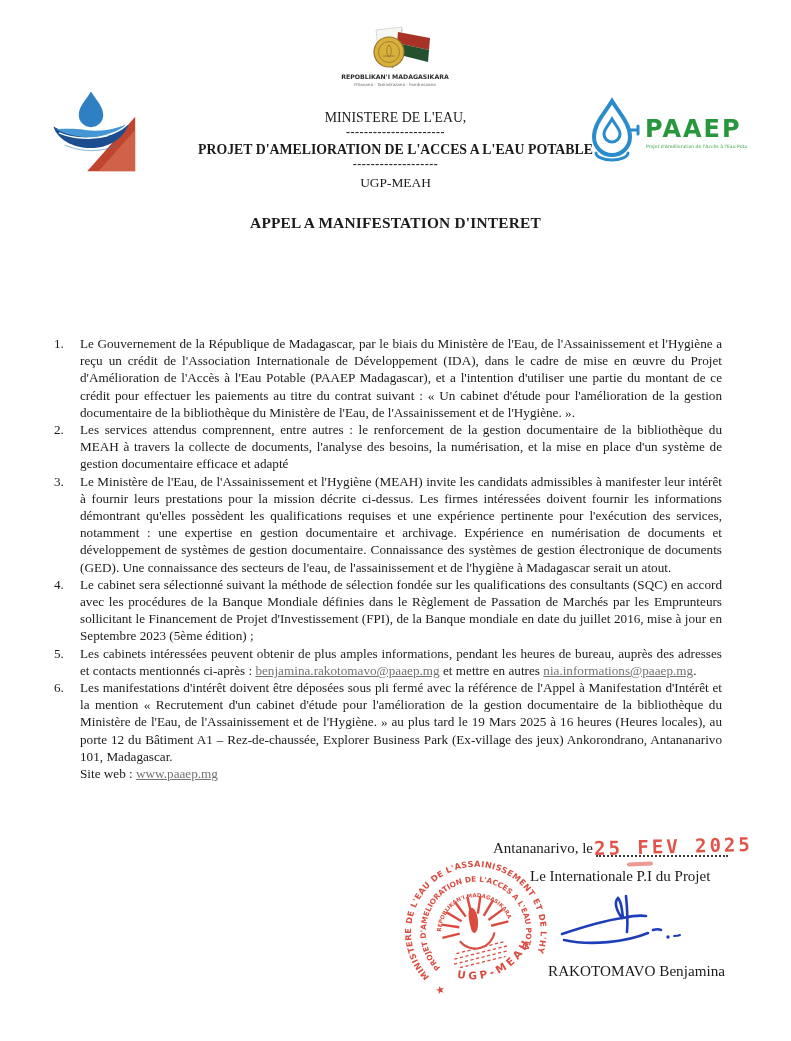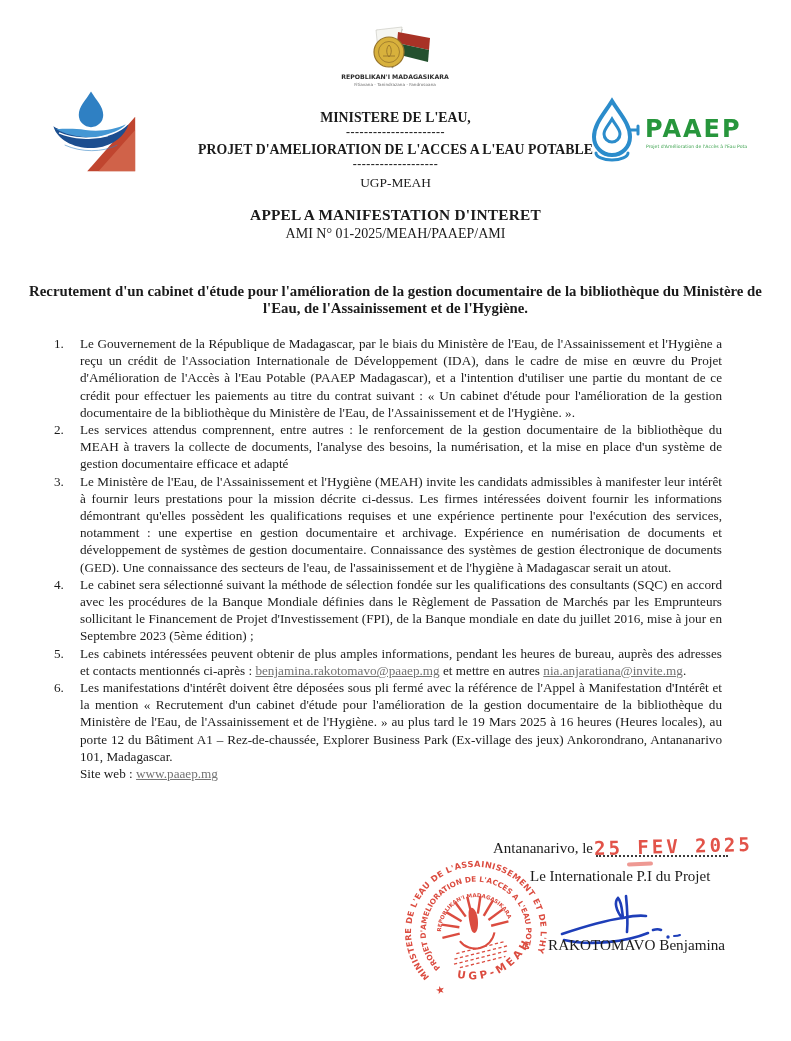--- a/index.html
+++ b/index.html
@@ -4,25 +4,25 @@
 <style>
   html,body{margin:0;padding:0;background:#9a9a9a;}
   .page{position:relative;width:791px;height:1041px;margin:0 auto;background:#ffffff;
         font-family:"Liberation Serif",serif;color:#1b1b1b;overflow:hidden;}
 
   
   .coat{position:absolute;left:336px;top:26px;width:120px;height:64px;}
   .ministry-logo{position:absolute;left:44px;top:86px;width:94px;height:88px;}
   .paaep-logo{position:absolute;left:583px;top:97px;width:164px;height:68px;}
   .hdr{position:absolute;top:109px;left:0;right:0;text-align:center;}
-  .hdr .h-bold{font-weight:bold;font-size:13.8px;line-height:17px;}
+  .hdr .h-bold{font-weight:normal;font-size:13.8px;line-height:17px;}
   .hdr .sep{font-weight:bold;font-size:12px;line-height:13px;letter-spacing:.5px;color:#222;}
   .hdr .proj{font-weight:bold;font-size:13.8px;line-height:17px;max-width:440px;margin:2px auto 0;}
   .hdr .unit{font-size:13.4px;margin-top:4px;}
-  .hdr .call-title{font-weight:bold;font-size:15.4px;margin-top:15px;letter-spacing:.2px;}
+  .hdr .call-title{font-weight:bold;font-size:15.4px;margin-top:23px;letter-spacing:.2px;}
   .hdr .call-ref{font-size:14px;margin-top:2px;}
 
   
   .doc-title{position:absolute;top:283px;left:28px;right:28px;text-align:center;
              font-weight:bold;font-size:14.8px;line-height:17px;}
   .body-list{position:absolute;top:335px;left:54px;width:668px;font-size:13.2px;line-height:17.2px;}
   .item{display:flex;}
   .item .num{flex:none;width:26px;}
   .item .txt{flex:1;text-align:justify;}
   .bold{font-weight:normal;margin-top:24px;}
@@ -31,21 +31,21 @@
   
   .place-line{position:absolute;left:493px;top:840px;font-size:15px;}
   .dotted-line{position:absolute;left:596px;top:855px;width:132px;border-bottom:2px dotted #3a3a3a;}
   .date-stamp{position:absolute;left:594px;top:835px;font-family:"DejaVu Sans Mono",monospace;
               font-weight:bold;font-size:19px;letter-spacing:3px;color:#e0453a;
               transform:rotate(-1.5deg);opacity:.92;}
   .stamp-smudge{position:absolute;left:627px;top:862px;width:26px;height:4px;background:#e0453a;
                 opacity:.55;border-radius:2px;transform:rotate(-2deg);}
   .coord-title{position:absolute;left:530px;top:868px;font-size:15px;}
   .signature{position:absolute;left:556px;top:892px;width:134px;height:62px;}
-  .signatory-name{position:absolute;left:548px;top:936px;font-size:15.2px;}
+  .signatory-name{position:absolute;left:548px;top:962px;font-size:15.2px;}
   .round-stamp{position:absolute;left:392px;top:851px;width:168px;height:162px;
                transform:rotate(-14deg);opacity:.9;}
   svg text{font-family:"DejaVu Sans",sans-serif;}
 </style>
 </head>
 <body>
 
 <div class="page">
 
   <svg class="coat" viewBox="0 0 120 64">
@@ -82,45 +82,43 @@
     <text x="63" y="51" fill="#3aa14c" font-size="4.6">Projet d'Amélioration de l'Accès à l'Eau Potable</text>
   </svg>
 
   <div class="hdr">
     <div class="h-bold">MINISTERE DE L'EAU,</div>
     <div class="sep">----------------------</div>
     <div class="proj">PROJET D'AMELIORATION DE L'ACCES A L'EAU POTABLE</div>
     <div class="sep">-------------------</div>
     <div class="unit">UGP-MEAH</div>
     <div class="call-title">APPEL A MANIFESTATION D'INTERET</div>
-    <div class="call-ref">AMI N° 01-2025/MEAH/PAAEP/AMI</div>
   </div>
 
-  <div class="doc-title">Recrutement d'un cabinet d'étude pour l'amélioration de la gestion documentaire de la bibliothèque du Ministère de l'Eau, de l'Assainissement et de l'Hygiène.</div>
 
   <div class="body-list">
       <div class="item">
         <div class="num">1.</div>
         <div class="txt"><span>Le Gouvernement de la République de Madagascar, par le biais du Ministère de l'Eau, de l'Assainissement et l'Hygiène a reçu un crédit de l'Association Internationale de Développement (IDA), dans le cadre de mise en œuvre du Projet d'Amélioration de l'Accès à l'Eau Potable (PAAEP Madagascar), et a l'intention d'utiliser une partie du montant de ce crédit pour effectuer les paiements au titre du contrat suivant : </span><span class="bold">« Un cabinet d'étude pour l'amélioration de la gestion documentaire de la bibliothèque du Ministère de l'Eau, de l'Assainissement et de l'Hygiène. »</span><span>.</span></div>
       </div>
       <div class="item">
         <div class="num">2.</div>
         <div class="txt"><span>Les services attendus comprennent, entre autres : le renforcement de la gestion documentaire de la bibliothèque du MEAH à travers la collecte de documents, l'analyse des besoins, la numérisation, et la mise en place d'un système de gestion documentaire efficace et adapté</span></div>
       </div>
       <div class="item">
         <div class="num">3.</div>
         <div class="txt"><span>Le Ministère de l'Eau, de l'Assainissement et l'Hygiène (MEAH) invite les candidats admissibles à manifester leur intérêt à fournir leurs prestations pour la mission décrite ci-dessus. Les firmes intéressées doivent fournir les informations démontrant qu'elles possèdent les qualifications requises et une expérience pertinente pour l'exécution des services, notamment : une expertise en gestion documentaire et archivage. Expérience en numérisation de documents et développement de systèmes de gestion documentaire. Connaissance des systèmes de gestion électronique de documents (GED). Une connaissance des secteurs de l'eau, de l'assainissement et de l'hygiène à Madagascar serait un atout.</span></div>
       </div>
       <div class="item">
         <div class="num">4.</div>
         <div class="txt"><span>Le cabinet sera sélectionné suivant la méthode de sélection fondée sur les qualifications des consultants (SQC) en accord avec les procédures de la Banque Mondiale définies dans le Règlement de Passation de Marchés par les Emprunteurs sollicitant le Financement de Projet d'Investissement (FPI), de la Banque mondiale en date du juillet 2016, mise à jour en Septembre 2023 (5ème édition) ;</span></div>
       </div>
       <div class="item">
         <div class="num">5.</div>
-        <div class="txt"><span>Les cabinets intéressées peuvent obtenir de plus amples informations, pendant les heures de bureau, auprès des adresses et contacts mentionnés ci-après : </span><a class="link">benjamina.rakotomavo@paaep.mg</a><span> et mettre en autres </span><a class="link">nia.anjaratiana@invite.mg</a><span>.</span></div>
+        <div class="txt"><span>Les cabinets intéressées peuvent obtenir de plus amples informations, pendant les heures de bureau, auprès des adresses et contacts mentionnés ci-après : </span><a class="link">benjamina.rakotomavo@paaep.mg</a><span> et mettre en autres </span><a class="link">nia.informations@paaep.mg</a><span>.</span></div>
       </div>
       <div class="item">
         <div class="num">6.</div>
         <div class="txt"><span>Les manifestations d'intérêt doivent être déposées sous pli fermé avec la référence de l'Appel à Manifestation d'Intérêt et la mention </span><span class="bold">« Recrutement d'un cabinet d'étude pour l'amélioration de la gestion documentaire de la bibliothèque du Ministère de l'Eau, de l'Assainissement et de l'Hygiène. »</span><span> au plus tard le </span><span class="bold">19 Mars 2025 à 16 heures</span><span> (Heures locales), au porte 12 du Bâtiment A1 – Rez-de-chaussée, Explorer Business Park (Ex-village des jeux) Ankorondrano, Antananarivo 101, Madagascar.</span><br><span>Site web : </span><a class="link">www.paaep.mg</a></div>
       </div>
     </div>
 
   <div class="place-line">Antananarivo, le</div>
   <div class="dotted-line"></div>
   <div class="date-stamp">25 FEV 2025</div>

